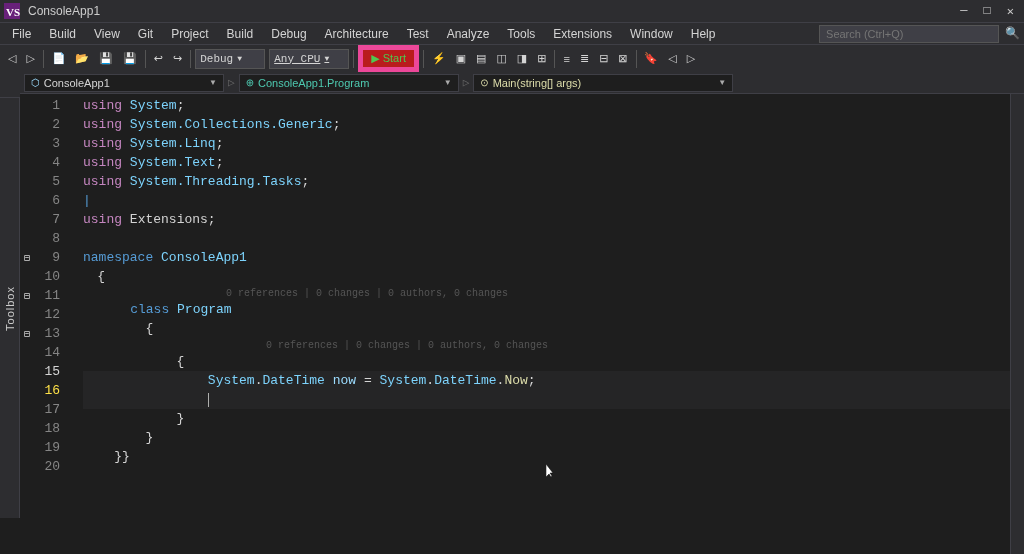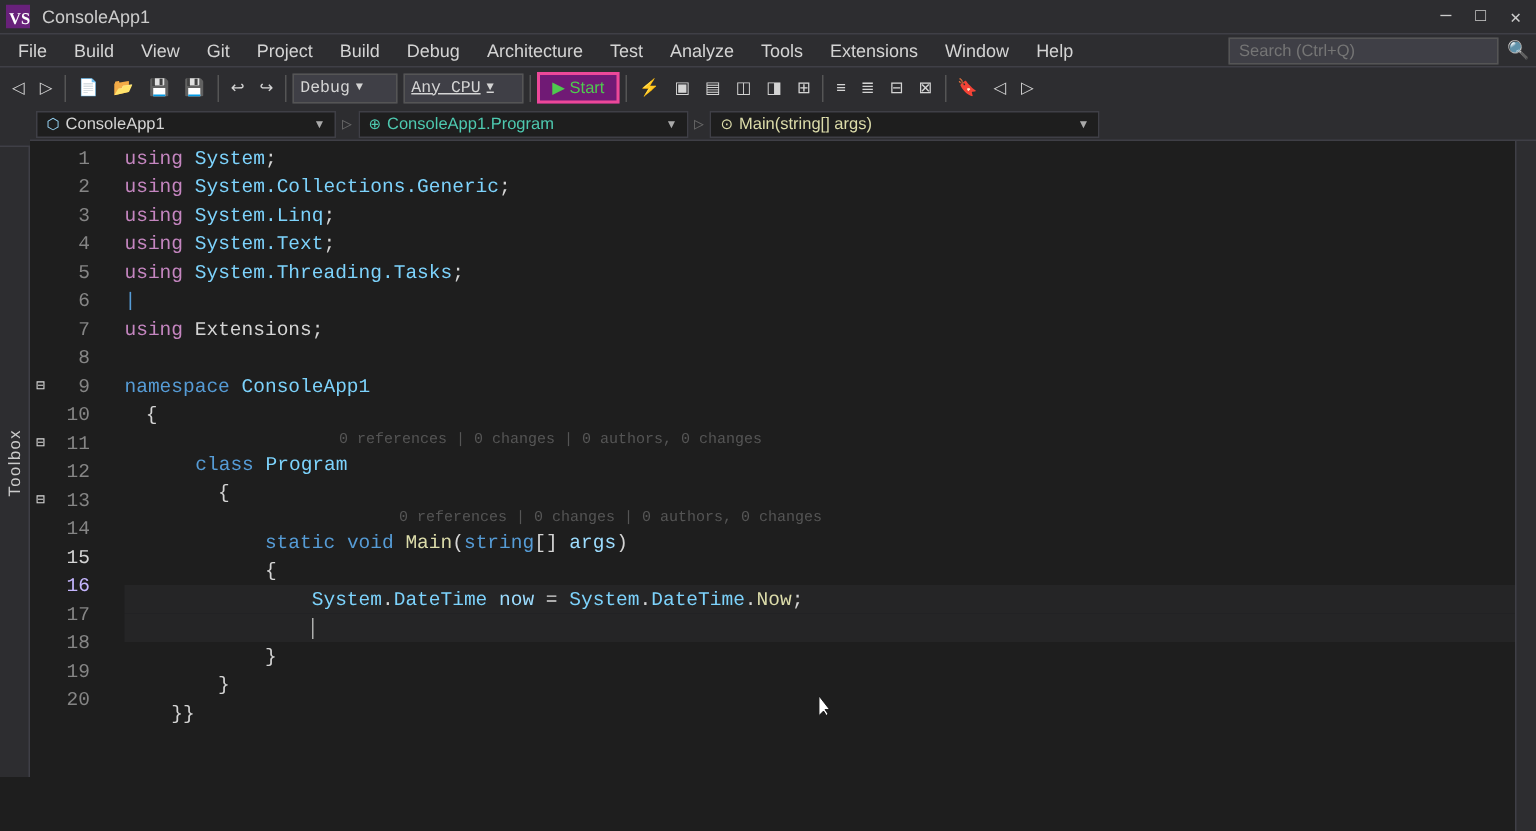--- a/index.html
+++ b/index.html
@@ -308,21 +308,21 @@
     <span class="dropdown-arrow">▼</span>
   </div>
 
   <div class="toolbar-dropdown" style="width:80px;margin-left:2px;text-decoration:underline;">
     <span>Any CPU</span>
     <span class="dropdown-arrow">▼</span>
   </div>
 
   <div class="toolbar-separator"></div>
 
-  <button class="toolbar-btn" style="background:#701a75;color:#4fc94f;border:2px solid #ec4899;padding:2px 8px;font-size:11px;">
+  <button class="toolbar-btn" style="background:#b91c1c;color:#4fc94f;border:5px solid #ec4899;padding:2px 8px;font-size:11px;">
     <span>▶ Start</span>
   </button>
 
   <div class="toolbar-separator"></div>
 
   <button class="toolbar-btn">⚡</button>
   <button class="toolbar-btn">▣</button>
   <button class="toolbar-btn">▤</button>
   <button class="toolbar-btn">◫</button>
   <button class="toolbar-btn">◨</button>
@@ -404,21 +404,21 @@
     <div class="line-num">6</div>
     <div class="line-num">7</div>
     <div class="line-num">8</div>
     <div class="line-num">9</div>
     <div class="line-num">10</div>
     <div class="line-num">11</div>
     <div class="line-num">12</div>
     <div class="line-num">13</div>
     <div class="line-num">14</div>
     <div class="line-num" style="color:#d4d4d4;">15</div>
-    <div class="line-num" style="color:#c4b5fd;">16</div>
+    <div class="line-num" style="color:#fde047;">16</div>
     <div class="line-num">17</div>
     <div class="line-num">18</div>
     <div class="line-num">19</div>
     <div class="line-num">20</div>
   </div>
 
   <div id="code-content" style="flex:1;padding:2px 0;overflow:hidden;position:relative;font-size:13px;line-height:19px;">
 
     <div class="code-line">
       <span class="kw2">using</span><span>&nbsp;</span><span class="ns">System</span><span class="pn">;</span>
@@ -468,23 +468,20 @@
       <span class="kw">    class</span><span>&nbsp;</span><span class="ns">Program</span>
     </div>
 
     <div class="code-line">
       <span class="pn">        {</span>
     </div>
     <div style="height:14px;display:flex;align-items:center;padding-left:200px;font-size:10px;color:#555;white-space:pre;">
       <span>0 references | 0 changes | 0 authors, 0 changes</span>
     </div>
 
-    <div class="code-line">
-      <span class="kw">            static</span><span>&nbsp;</span><span class="kw">void</span><span>&nbsp;</span><span class="wr">Main</span><span class="pn">(</span><span class="kw">string</span><span class="pn">[] </span><span class="cn">args</span><span class="pn">)</span>
-    </div>
 
     <div class="code-line">
       <span class="pn">            {</span>
     </div>
 
     <div class="code-line cursor-line" style="background:#252526;">
       <span>                </span><span class="ns">System</span><span class="pn">.</span><span class="ns">DateTime</span><span>&nbsp;</span><span class="cn">now</span><span>&nbsp;</span><span class="pn">=</span><span>&nbsp;</span><span class="ns">System</span><span class="pn">.</span><span class="ns">DateTime</span><span class="pn">.</span><span class="wr">Now</span><span class="pn">;</span>
     </div>
 
     <div class="code-line cursor-line" style="background:#252526;">

